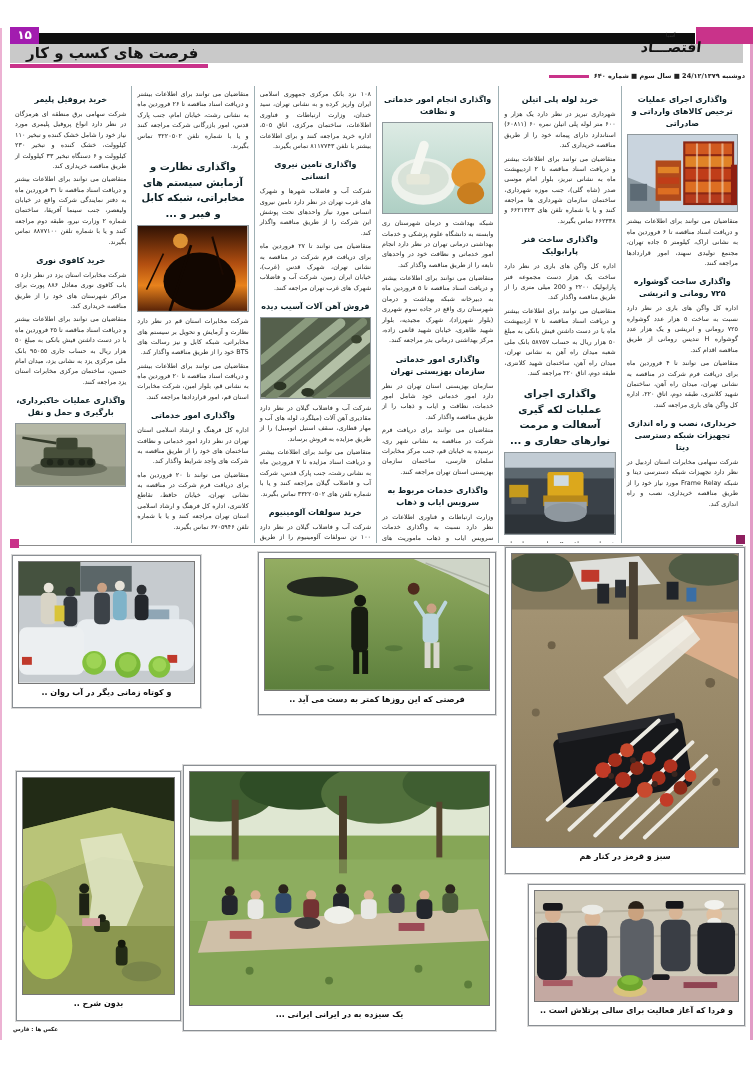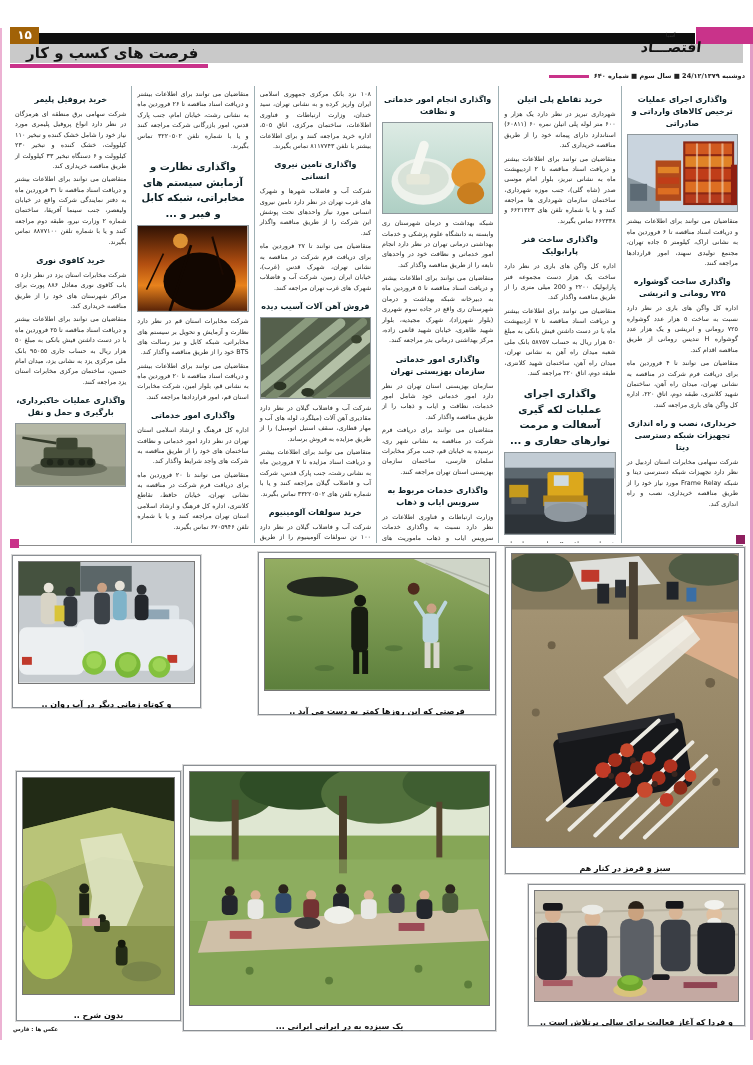--- a/index.html
+++ b/index.html
@@ -5,21 +5,21 @@
   html,body{margin:0;padding:0;}
   body{
     width:753px;height:1065px;position:relative;overflow:hidden;
     background:#ffffff;font-family:"DejaVu Sans",sans-serif;direction:rtl;
   }
   
   .edge-l{position:absolute;left:0;top:28px;width:2px;height:1012px;background:#ecb2d3;}
   .edge-r{position:absolute;right:0;top:28px;width:3px;height:1012px;background:#e29cc6;}
   
   .black-bar{position:absolute;left:38px;top:33px;width:657px;height:11px;background:#0e0e0e;}
-  .pagenum-box{position:absolute;left:10px;top:27px;width:29px;height:17px;background:#a16207;
+  .pagenum-box{position:absolute;left:10px;top:27px;width:29px;height:17px;background:#a21caf;
     color:#fff;font-weight:bold;font-size:12px;text-align:center;line-height:17px;}
   .corner-box{position:absolute;right:0;top:27px;width:57px;height:17px;background:#c9338a;}
   .gray-bar{position:absolute;left:10px;top:44px;width:733px;height:19px;background:#c9c9c9;}
   .section-title{position:absolute;left:26px;top:44px;font-size:15px;font-weight:bold;color:#151515;letter-spacing:.5px;}
   .title-underline{position:absolute;left:10px;top:64px;width:198px;height:4px;background:#c9338a;}
   .nameplate{position:absolute;right:52px;top:33px;text-align:center;line-height:1;}
   .nameplate .small{display:block;font-size:5.5px;color:#333;margin-bottom:1px;}
   .nameplate .main{display:block;font-size:14px;font-weight:bold;color:#111;transform:skewX(-6deg);}
   .dateline{position:absolute;right:8px;top:72px;font-size:6.5px;font-weight:bold;color:#222;white-space:nowrap;}
   .date-dash{display:inline-block;width:40px;height:3px;background:#c9338a;vertical-align:middle;margin-right:5px;}
@@ -33,21 +33,21 @@
   .ad-img{margin:4px 0;}
   .ad-img svg{display:block;width:100%;height:auto;border:1px solid #8f989c;box-sizing:border-box;}
   
   .section-rule{position:absolute;left:10px;top:545px;width:733px;height:1px;background:#8c8c8c;}
   .rule-cap-l{position:absolute;left:10px;top:539px;width:9px;height:9px;background:#c9338a;}
   .rule-cap-r{position:absolute;right:8px;top:535px;width:9px;height:9px;background:#8e1f5f;}
   
   .pframe{position:absolute;background:#fff;border:1px solid #8a8f94;outline:1px solid #d9d9d9;
     padding:5px;box-sizing:border-box;}
   .pframe svg{display:block;width:100%;height:auto;border:1px solid #777;box-sizing:border-box;}
-  .pcap{text-align:center;font-size:8px;font-weight:bold;color:#101010;padding-top:16px;line-height:1.2;}
+  .pcap{text-align:center;font-size:8px;font-weight:bold;color:#101010;padding-top:4px;line-height:1.2;}
   #ph-street{left:12px;top:555px;width:189px;height:153px;}
   #ph-ball{left:258px;top:552px;width:238px;height:163px;}
   #ph-bbq{left:505px;top:547px;width:240px;height:327px;}
   #ph-river{left:16px;top:771px;width:165px;height:250px;}
   #ph-picnic{left:183px;top:765px;width:313px;height:266px;}
   #ph-clerics{left:528px;top:884px;width:217px;height:142px;}
   .credit{position:absolute;left:13px;top:1026px;font-size:5.5px;font-weight:bold;color:#222;}
 </style>
 </head>
 <body>
@@ -94,21 +94,21 @@
         </svg>
       </div>
       <div class="ad-p">متقاضیان می توانند برای اطلاعات بیشتر و دریافت اسناد مناقصه تا ۶ فروردین ماه به نشانی اراک، کیلومتر ۵ جاده تهران، مجتمع تولیدی سهند، امور قراردادها مراجعه کنند.</div>
       <div class="ad-h">واگذاری ساخت گوشواره ۷۲۵ رومانی و اتریشی</div>
       <div class="ad-p">اداره کل واگن های باری در نظر دارد نسبت به ساخت ۵ هزار عدد گوشواره ۷۲۵ رومانی و اتریشی و یک هزار عدد گوشواره H تندیس رومانی از طریق مناقصه اقدام کند.</div>
       <div class="ad-p">متقاضیان می توانند تا ۴ فروردین ماه برای دریافت فرم شرکت در مناقصه به نشانی تهران، میدان راه آهن، ساختمان شهید کلانتری، طبقه دوم، اتاق ۲۲۰، اداره کل واگن های باری مراجعه کنند.</div>
       <div class="ad-h">خریداری، نصب و راه اندازی تجهیزات شبکه دسترسی دیتا</div>
       <div class="ad-p">شرکت سهامی مخابرات استان اردبیل در نظر دارد تجهیزات شبکه دسترسی دیتا و شبکه Frame Relay مورد نیاز خود را از طریق مناقصه خریداری، نصب و راه اندازی کند.</div>
     </div>
   <div class="col">
-      <div class="ad-h">خرید تقاطع پلی اتیلن</div>
+      <div class="ad-h">خرید لوله پلی اتیلن</div>
       <div class="ad-p">شهرداری تبریز در نظر دارد یک هزار و ۶۰۰ متر لوله پلی اتیلن نمره ۶۰ (۶۰۸۱۱) استاندارد دارای پیمانه خود را از طریق مناقصه خریداری کند.</div>
       <div class="ad-p">متقاضیان می توانند برای اطلاعات بیشتر و دریافت اسناد مناقصه تا ۲ اردیبهشت ماه به نشانی تبریز، بلوار امام موسی صدر (شاه گلی)، جنب موزه شهرداری، ساختمان سازمان شهرداری ها مراجعه کنند و یا با شماره تلفن های ۶۶۲۱۳۲۳ و ۶۶۲۳۳۸ تماس بگیرند.</div>
       <div class="ad-h">واگذاری ساخت فنر پارابولیک</div>
       <div class="ad-p">اداره کل واگن های باری در نظر دارد ساخت یک هزار دست مجموعه فنر پارابولیک ۲۲۰۰ و 200 میلی متری را از طریق مناقصه واگذار کند.</div>
       <div class="ad-p">متقاضیان می توانند برای اطلاعات بیشتر و دریافت اسناد مناقصه تا ۷ اردیبهشت ماه با در دست داشتن فیش بانکی به مبلغ ۵۰ هزار ریال به حساب ۵۸۷۵۷ بانک ملی شعبه میدان راه آهن به نشانی تهران، میدان راه آهن، ساختمان شهید کلانتری، طبقه دوم، اتاق ۲۲۰ مراجعه کنند.</div>
       <div class="ad-h lg">واگذاری اجرای عملیات لکه گیری آسفالت و مرمت نوارهای حفاری و ...</div>
       <div class="ad-img">
         <svg viewBox="0 0 103 76">
           <rect width="103" height="76" fill="#3a4148"></rect>
           <rect width="103" height="14" fill="#c2ccd4"></rect>

